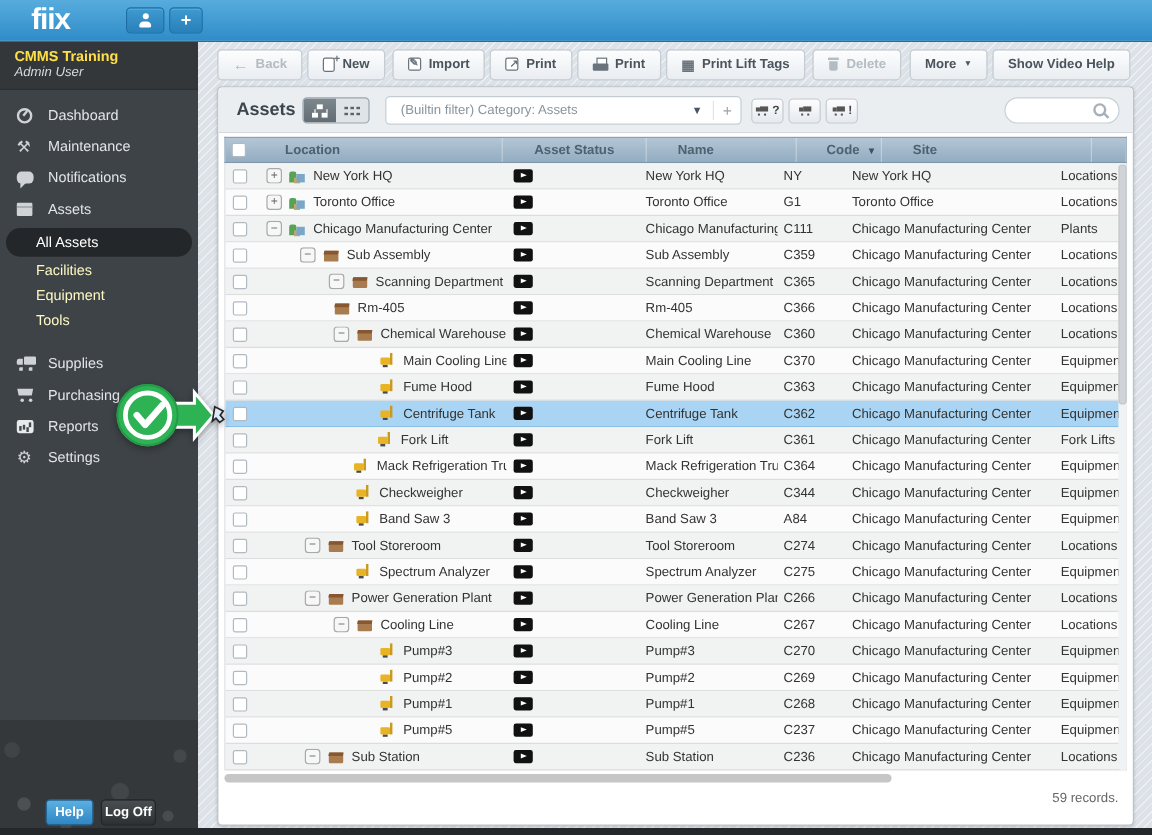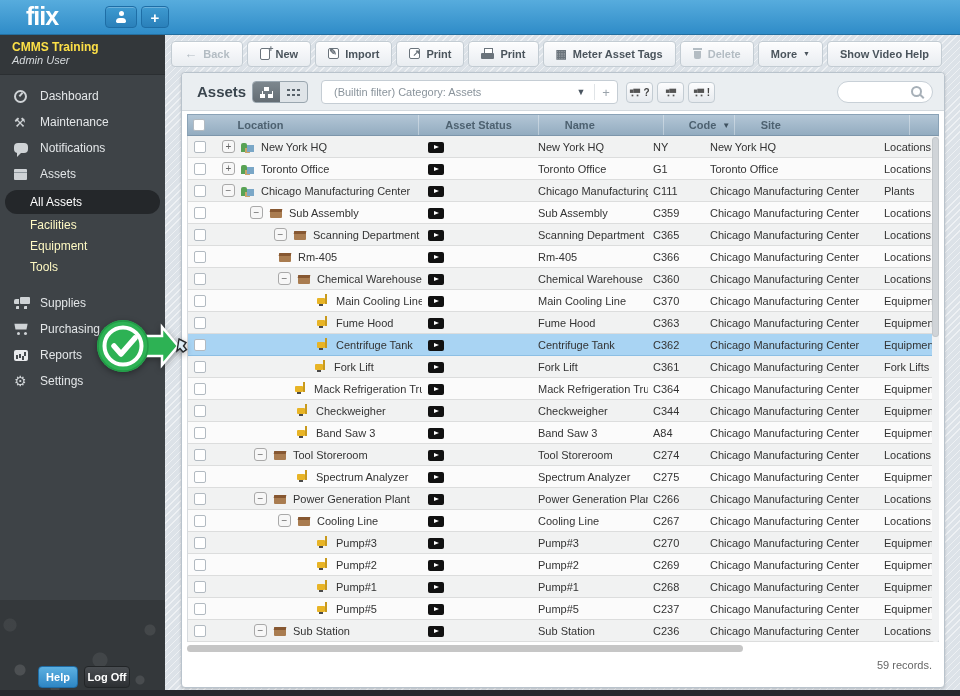--- a/index.html
+++ b/index.html
@@ -281,21 +281,21 @@
       <div class="btn">
         <span class="outbox-ic"></span>
         <span>Print</span>
       </div>
       <div class="btn">
         <span class="printer-ic"></span>
         <span>Print</span>
       </div>
       <div class="btn">
         <span class="qr-ic"></span>
-        <span>Meter Asset Tags</span>
+        <span>Print Lift Tags</span>
       </div>
       <div class="gap"></div>
       <div class="btn disabled">
         <span class="trash-ic"></span>
         <span>Delete</span>
       </div>
       <div class="gap"></div>
       <div class="btn">
         <span>More</span>
         <span class="caret caret-down"></span>

